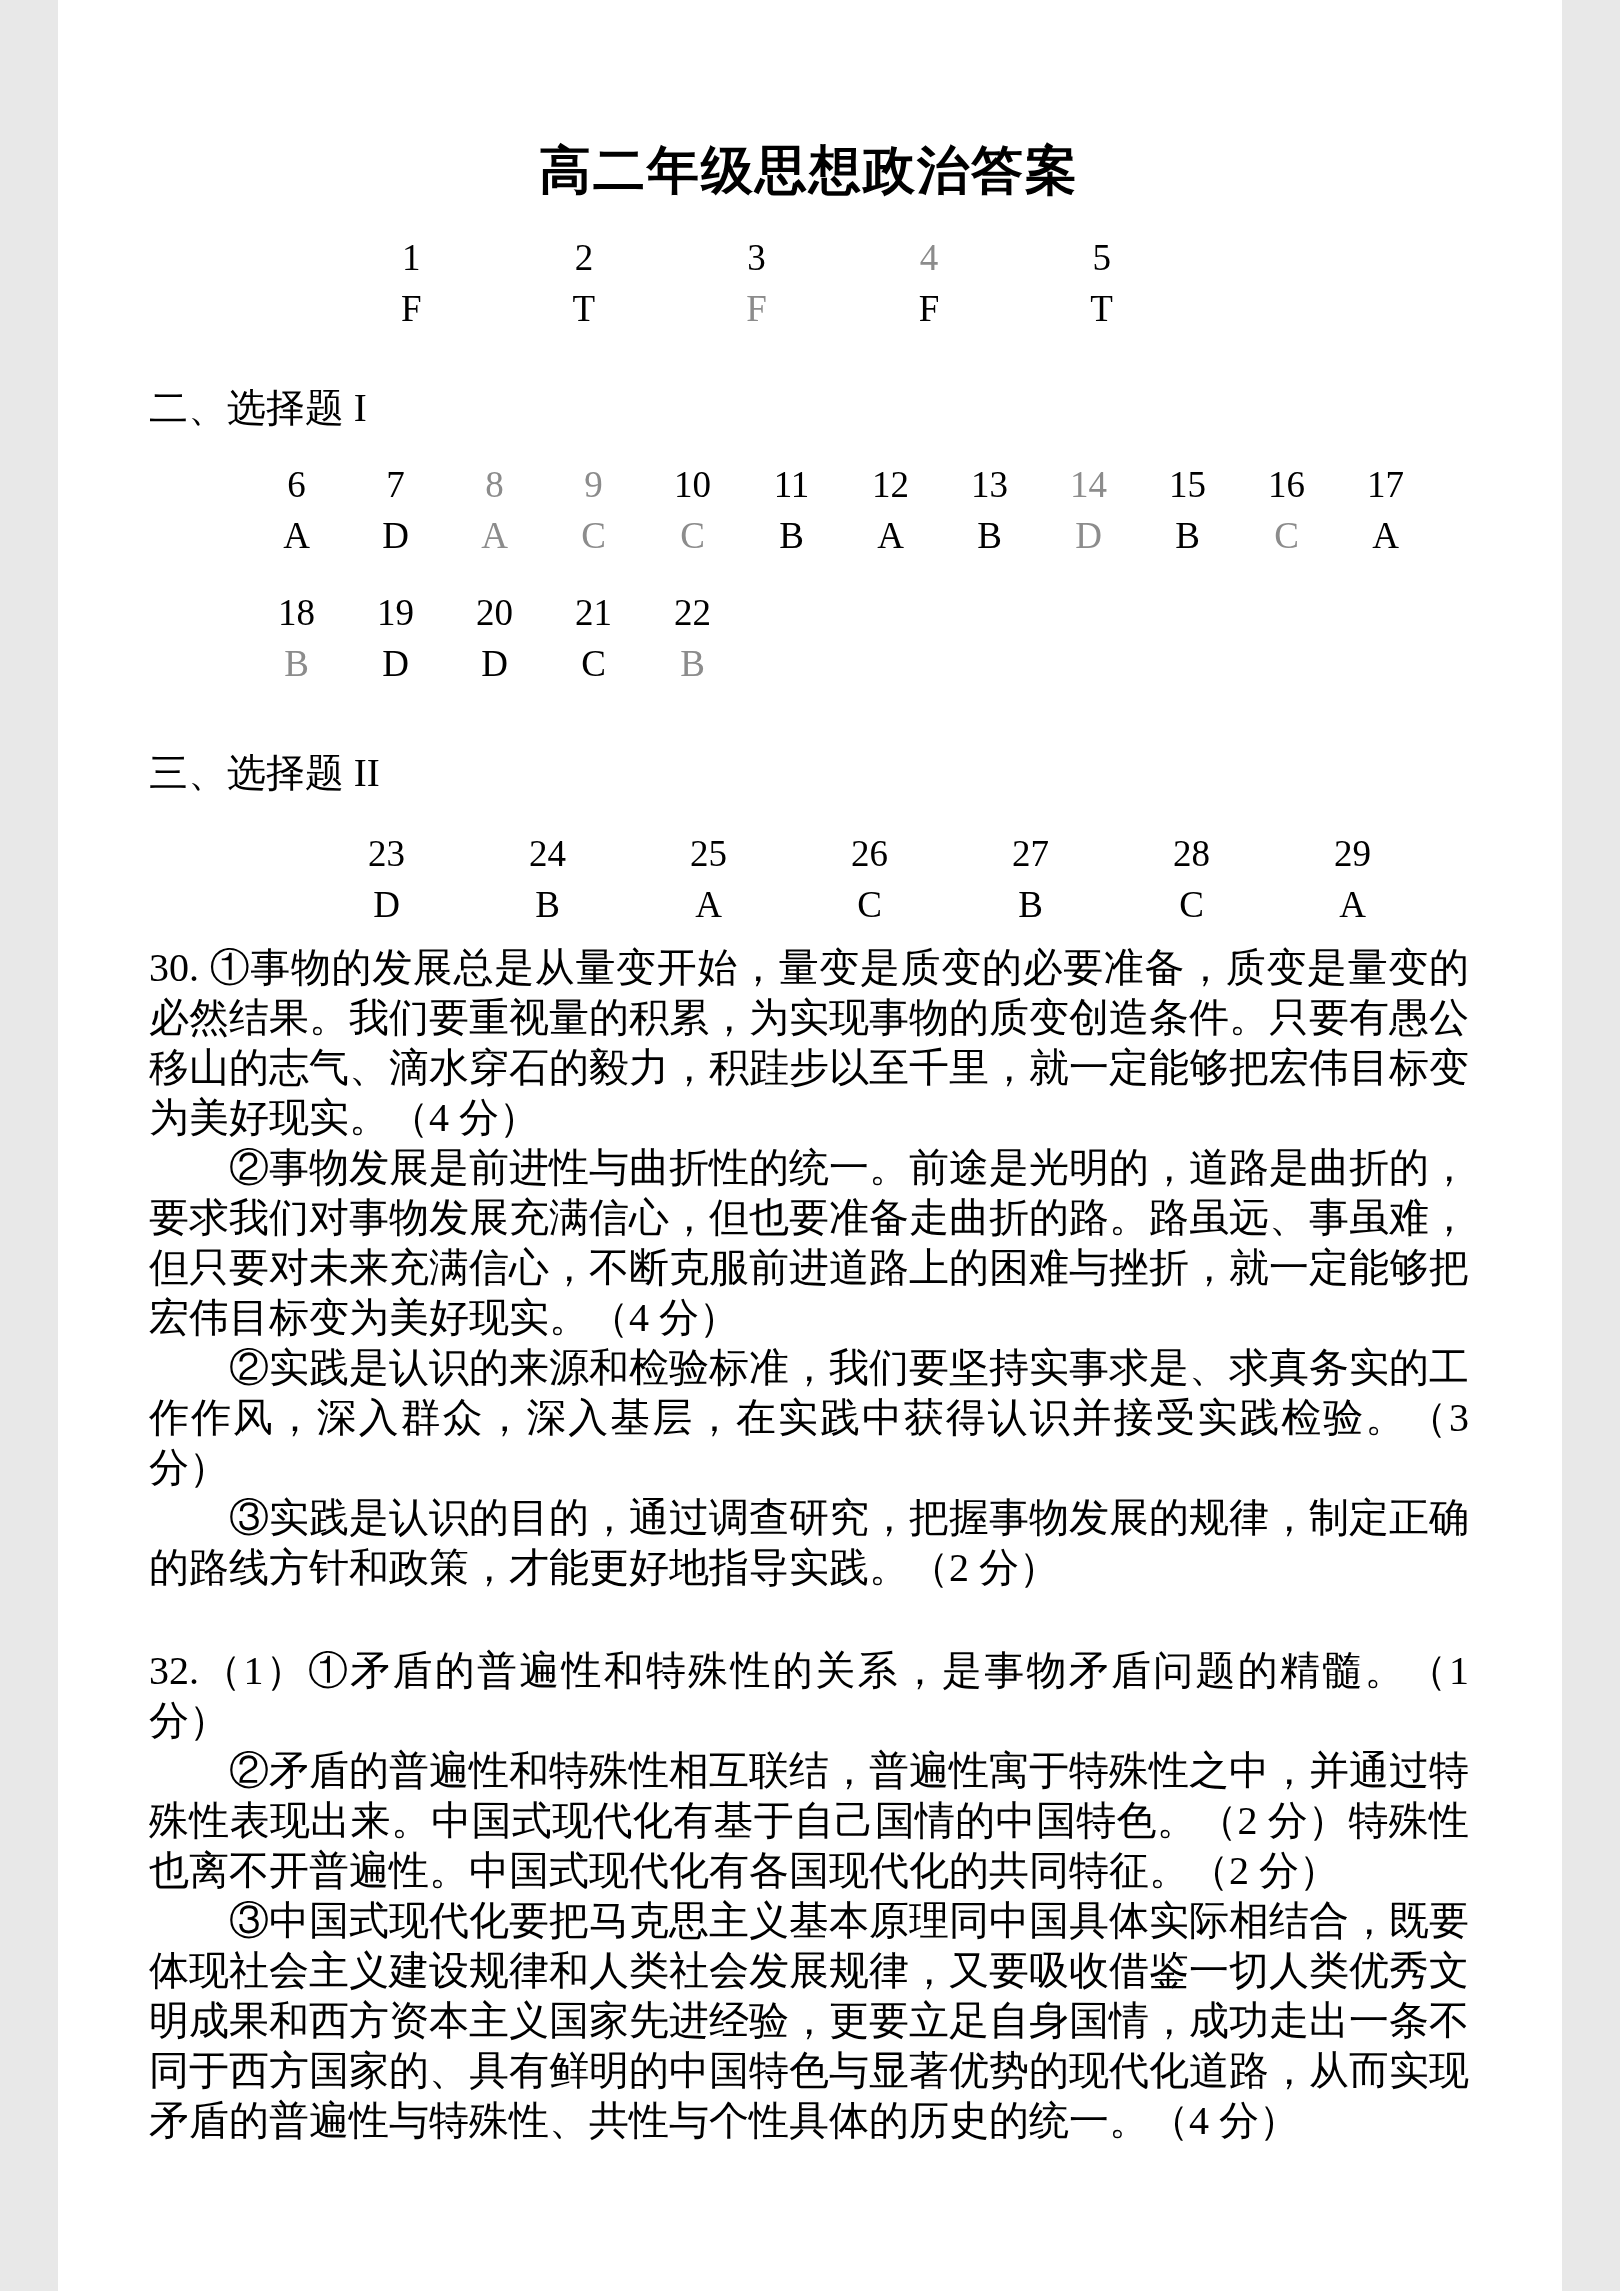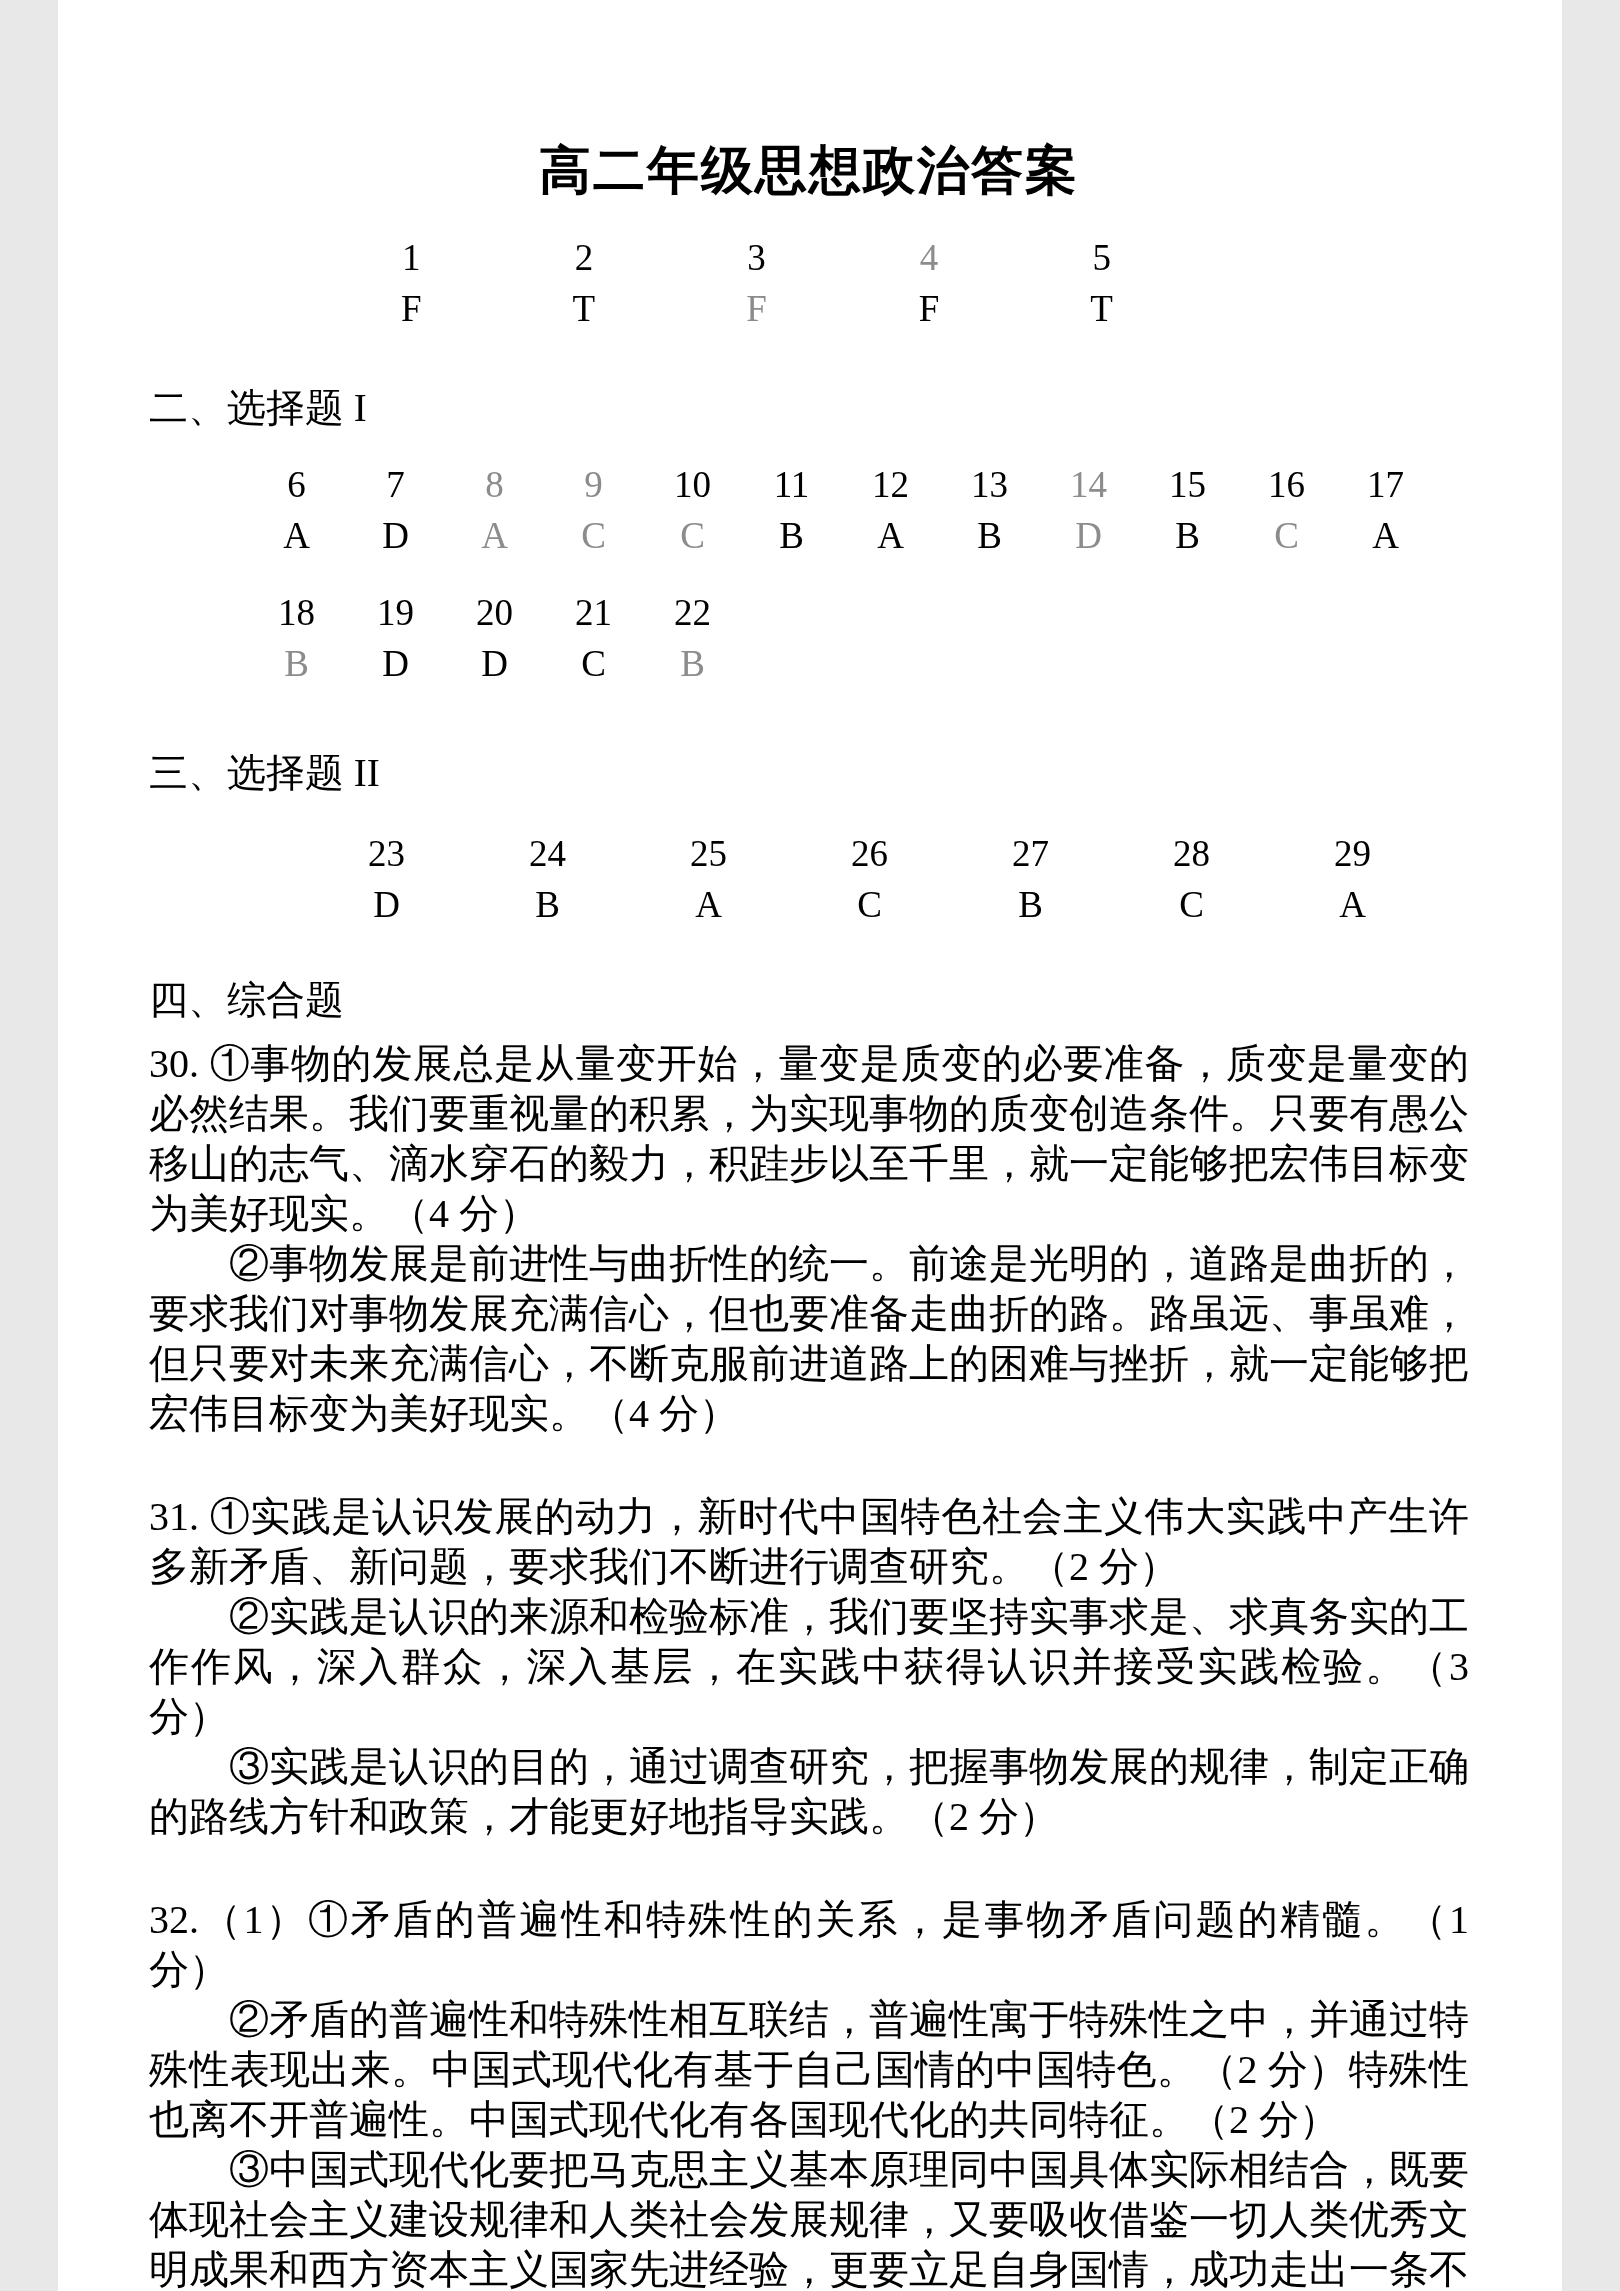--- a/index.html
+++ b/index.html
@@ -186,26 +186,24 @@
     <div class="ac">
       <span class="n">28</span>
       <span class="a">C</span>
     </div>
     <div class="ac">
       <span class="n">29</span>
       <span class="a">A</span>
     </div>
   </div>
 
-  <div class="sec-heading h-comp">四、综合题</div>
 
   <p class="body-p p-first">30. ①事物的发展总是从量变开始，量变是质变的必要准备，质变是量变的必然结果。我们要重视量的积累，为实现事物的质变创造条件。只要有愚公移山的志气、滴水穿石的毅力，积跬步以至千里，就一定能够把宏伟目标变为美好现实。（4 分）</p>
   <p class="body-p indent">②事物发展是前进性与曲折性的统一。前途是光明的，道路是曲折的，要求我们对事物发展充满信心，但也要准备走曲折的路。路虽远、事虽难，但只要对未来充满信心，不断克服前进道路上的困难与挫折，就一定能够把宏伟目标变为美好现实。（4 分）</p>
 
-  <p class="body-p gap">31. ①实践是认识发展的动力，新时代中国特色社会主义伟大实践中产生许多新矛盾、新问题，要求我们不断进行调查研究。（2 分）</p>
   <p class="body-p indent">②实践是认识的来源和检验标准，我们要坚持实事求是、求真务实的工作作风，深入群众，深入基层，在实践中获得认识并接受实践检验。（3 分）</p>
   <p class="body-p indent">③实践是认识的目的，通过调查研究，把握事物发展的规律，制定正确的路线方针和政策，才能更好地指导实践。（2 分）</p>
 
   <p class="body-p gap">32.（1）①矛盾的普遍性和特殊性的关系，是事物矛盾问题的精髓。（1 分）</p>
   <p class="body-p indent">②矛盾的普遍性和特殊性相互联结，普遍性寓于特殊性之中，并通过特殊性表现出来。中国式现代化有基于自己国情的中国特色。（2 分）特殊性也离不开普遍性。中国式现代化有各国现代化的共同特征。（2 分）</p>
   <p class="body-p indent">③中国式现代化要把马克思主义基本原理同中国具体实际相结合，既要体现社会主义建设规律和人类社会发展规律，又要吸收借鉴一切人类优秀文明成果和西方资本主义国家先进经验，更要立足自身国情，成功走出一条不同于西方国家的、具有鲜明的中国特色与显著优势的现代化道路，从而实现矛盾的普遍性与特殊性、共性与个性具体的历史的统一。（4 分）</p>
 
 </div>
 
 

